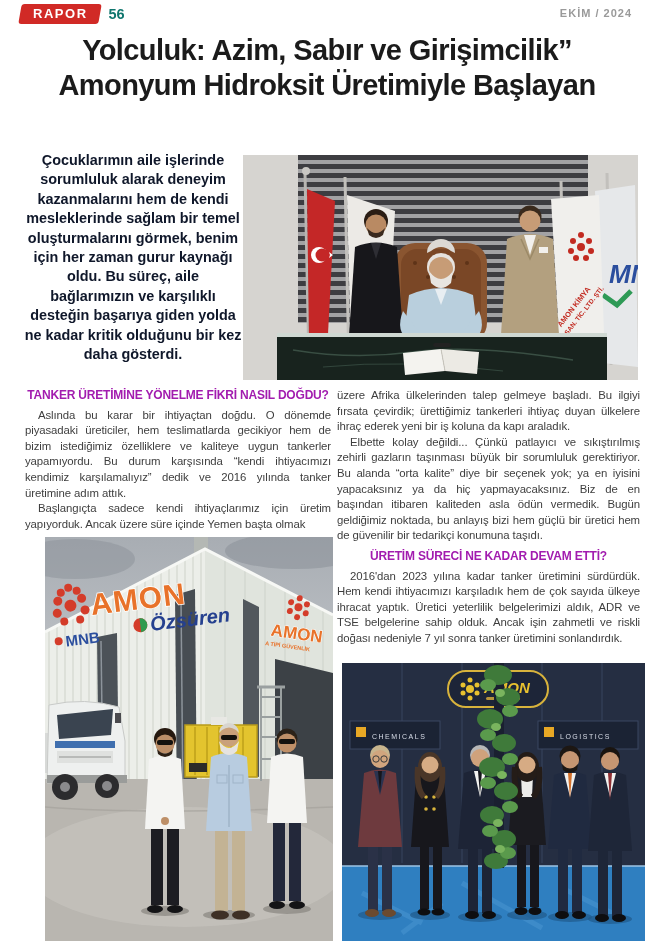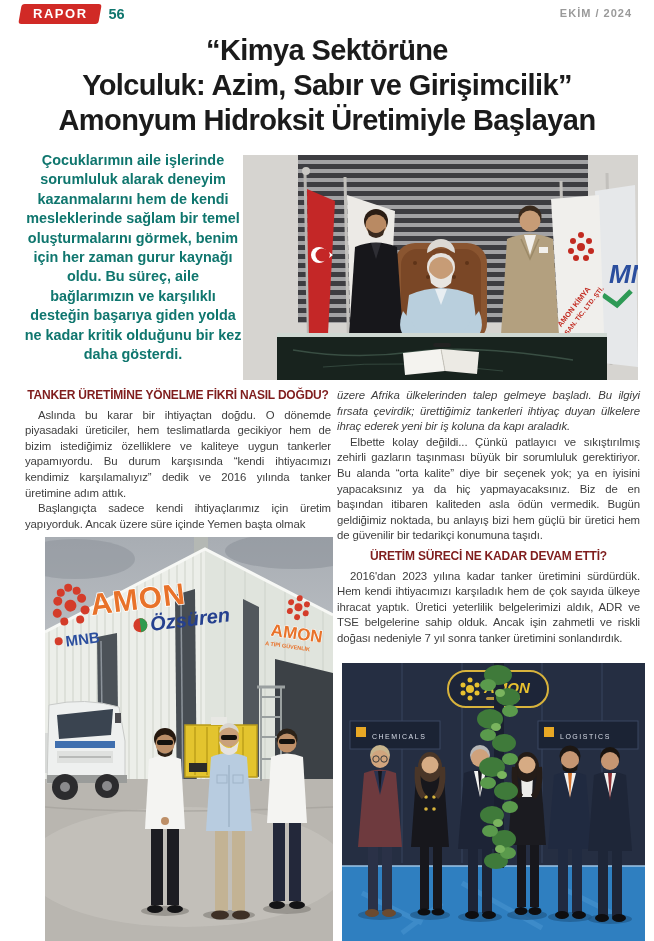--- a/index.html
+++ b/index.html
@@ -10,53 +10,52 @@
   .badge{background:#d12a26;color:#fff;font-weight:bold;font-size:13px;letter-spacing:1.5px;
          padding:2px 13px 3px 13px;border-radius:3px;transform:skewX(-10deg);}
   .badge span{display:inline-block;transform:skewX(10deg);}
   .page-num{color:#0f766e;font-weight:bold;font-size:14.5px;}
   .issue{position:absolute;right:22px;top:7px;color:#9a9a9a;font-size:11px;letter-spacing:1px;font-weight:600;}
   
   .title{position:absolute;left:0;right:0;top:33px;text-align:center;color:#1b1b1b;
          font-weight:bold;font-size:29px;line-height:35px;letter-spacing:-0.6px;}
   
   .intro{position:absolute;left:24px;top:151px;width:218px;text-align:center;
-         color:#0f766e;font-size:14.4px;line-height:19.4px;font-weight:600;}
+         color:#0f172a;font-size:14.4px;line-height:19.4px;font-weight:600;}
   
   .photo{position:absolute;overflow:hidden;}
   .photo-office{left:243px;top:155px;width:395px;height:225px;}
   .photo-factory{left:45px;top:537px;width:288px;height:404px;}
   .photo-fair{left:342px;top:663px;width:303px;height:278px;}
   .photo svg{display:block;}
   
   .col{position:absolute;top:388px;color:#3e3e3e;font-size:11.4px;line-height:15.6px;
        text-align:justify;letter-spacing:-0.1px;}
   .col-left{left:25px;width:306px;}
   .col-right{left:337px;width:303px;}
-  .sec-head{font-weight:bold;color:#7f1d1d;font-size:12px;letter-spacing:-0.2px;
+  .sec-head{font-weight:bold;color:#a21caf;font-size:12px;letter-spacing:-0.2px;
             text-align:center;margin:0 0 4px 0;}
   .sec-head.second{margin-top:5px;}
   .col p{margin:0;text-indent:13px;}
-  .col p.noindent{text-indent:0;font-style:italic;}
+  .col p.noindent{text-indent:0;}
 </style>
 </head>
 <body>
 
 <div class="page">
 
   <div class="hdr-left">
     <div class="badge">
       <span>RAPOR</span>
     </div>
     <div class="page-num">56</div>
   </div>
   <div class="issue">EKİM / 2024</div>
 
   <div class="title">
-    <div>“Kimya Sektörüne</div>
     <div>Yolculuk: Azim, Sabır ve Girişimcilik”</div>
     <div>Amonyum Hidroksit Üretimiyle Başlayan</div>
   </div>
 
   <div class="intro">Çocuklarımın aile işlerinde sorumluluk alarak deneyim kazanmalarını hem de kendi mesleklerinde sağlam bir temel oluşturmalarını görmek, benim için her zaman gurur kaynağı oldu. Bu süreç, aile bağlarımızın ve karşılıklı desteğin başarıya giden yolda ne kadar kritik olduğunu bir kez daha gösterdi.</div>
 
   <div class="photo photo-office">
     <svg width="395" height="225" viewBox="0 0 395 225" xmlns="http://www.w3.org/2000/svg">
       <defs>
         <pattern id="blinds" width="10" height="9" patternUnits="userSpaceOnUse">

